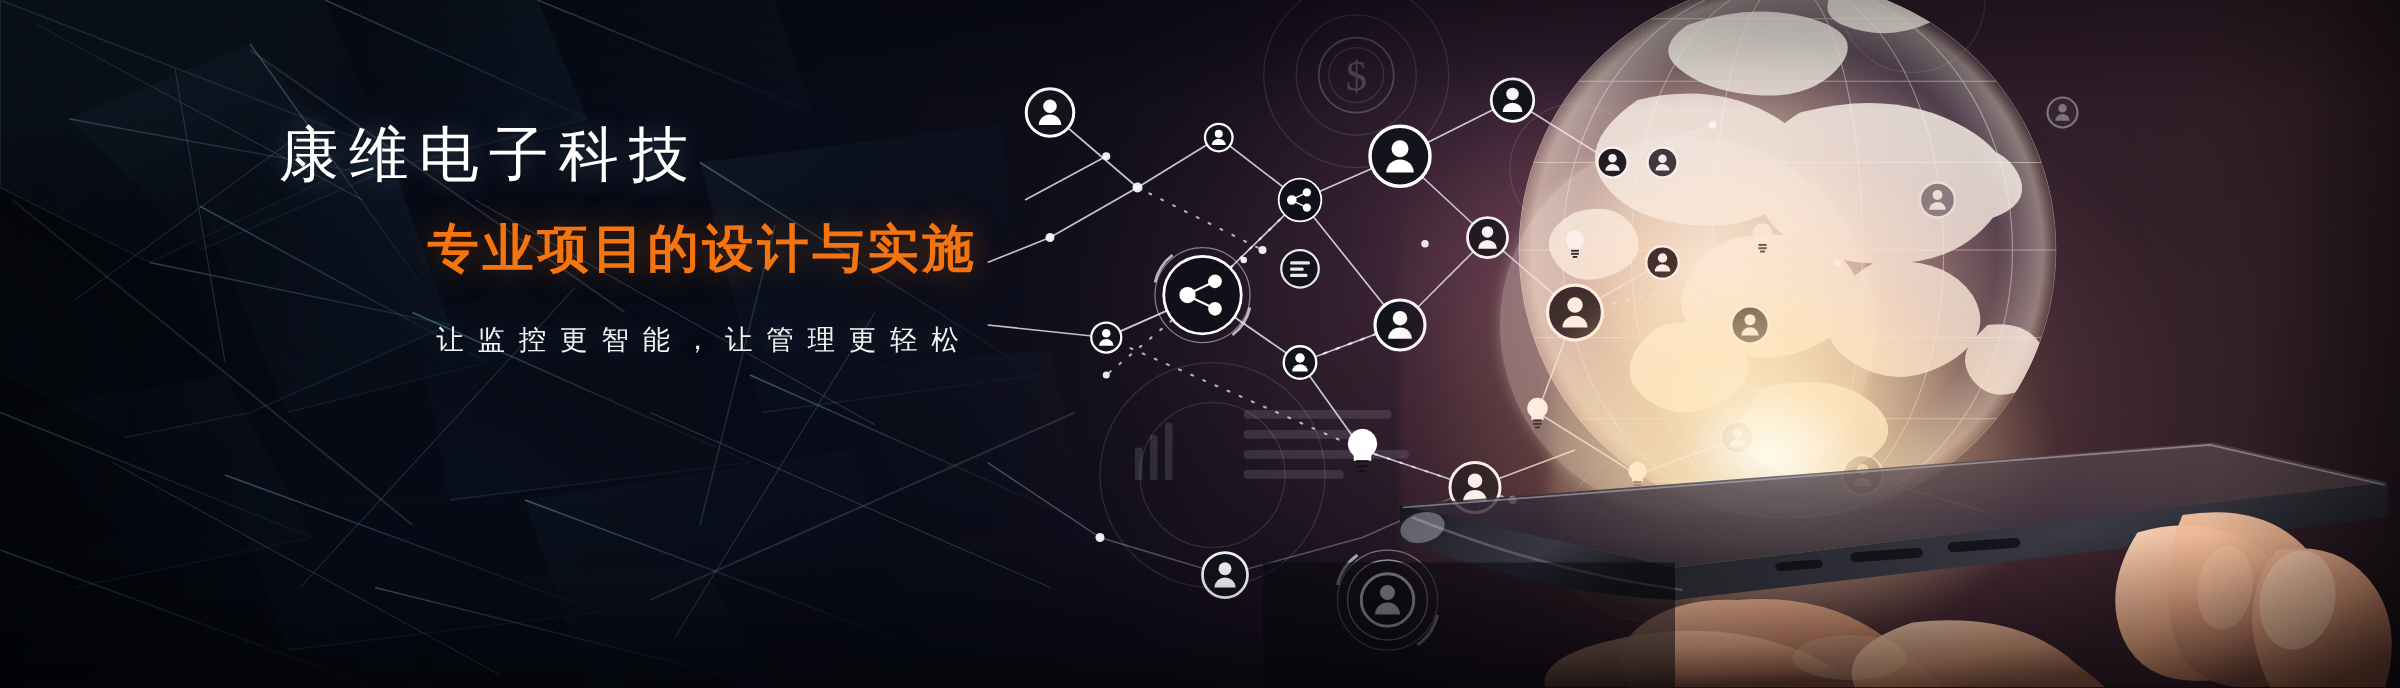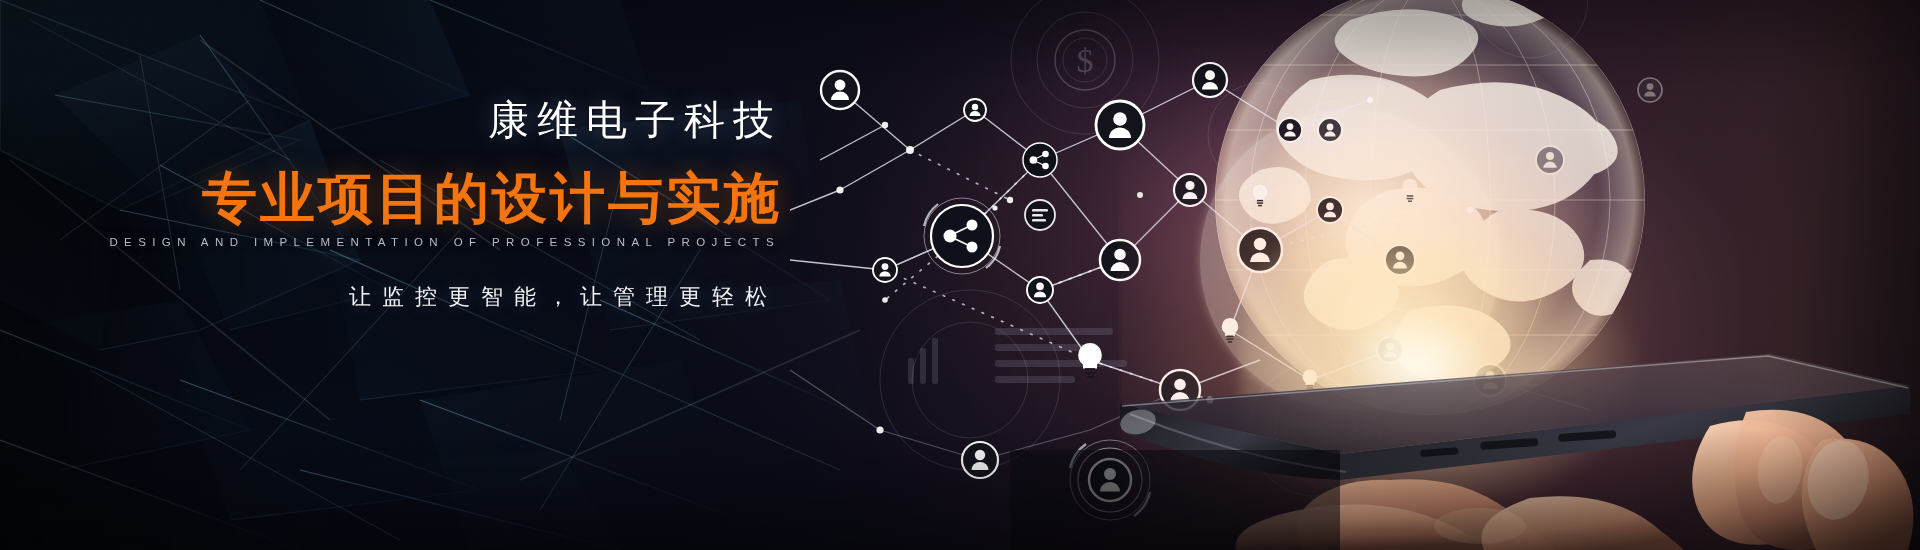--- a/index.html
+++ b/index.html
@@ -55,29 +55,30 @@
   .device{ position:absolute; left:1010px; top:330px; width:910px; height:220px; pointer-events:none; }
   .device svg{ display:block; }
 
   
   .copy{
     position:absolute; left:0; top:95px; width:800px;
     text-align:right; padding-right:18px;
   }
   .title-main{
     color:#ffffff;
-    font-size:41px;
+    font-size:48px;
     letter-spacing:8px;
     line-height:1.25;
     font-weight:400;
     text-shadow:0 0 22px rgba(170,200,255,.30), 0 1px 3px rgba(0,0,0,.7);
+    text-align:center;
   }
   .title-accent{
     color:#F4740F;
-    font-size:55px;
+    font-size:41px;
     font-weight:bold;
     letter-spacing:3px;
     line-height:1.18;
     margin-top:20px;
     text-shadow:0 0 26px rgba(244,116,15,.34);
   }
   .title-en{
     color:#b9bcc6;
     font-size:11.5px;
     letter-spacing:6.4px;
@@ -598,17 +599,16 @@
 
       <rect x="0" y="120" width="330" height="100" fill="#0a0a11" opacity=".55"></rect>
     </svg>
   </div>
 
   <div class="vignette"></div>
 
   <div class="copy">
     <div class="title-main">康维电子科技</div>
     <div class="title-accent">专业项目的设计与实施</div>
-    <div class="title-en">DESIGN AND IMPLEMENTATION OF PROFESSIONAL PROJECTS</div>
     <div class="title-sub">让监控更智能，让管理更轻松</div>
   </div>
 
 </div>
 
 </body></html>

